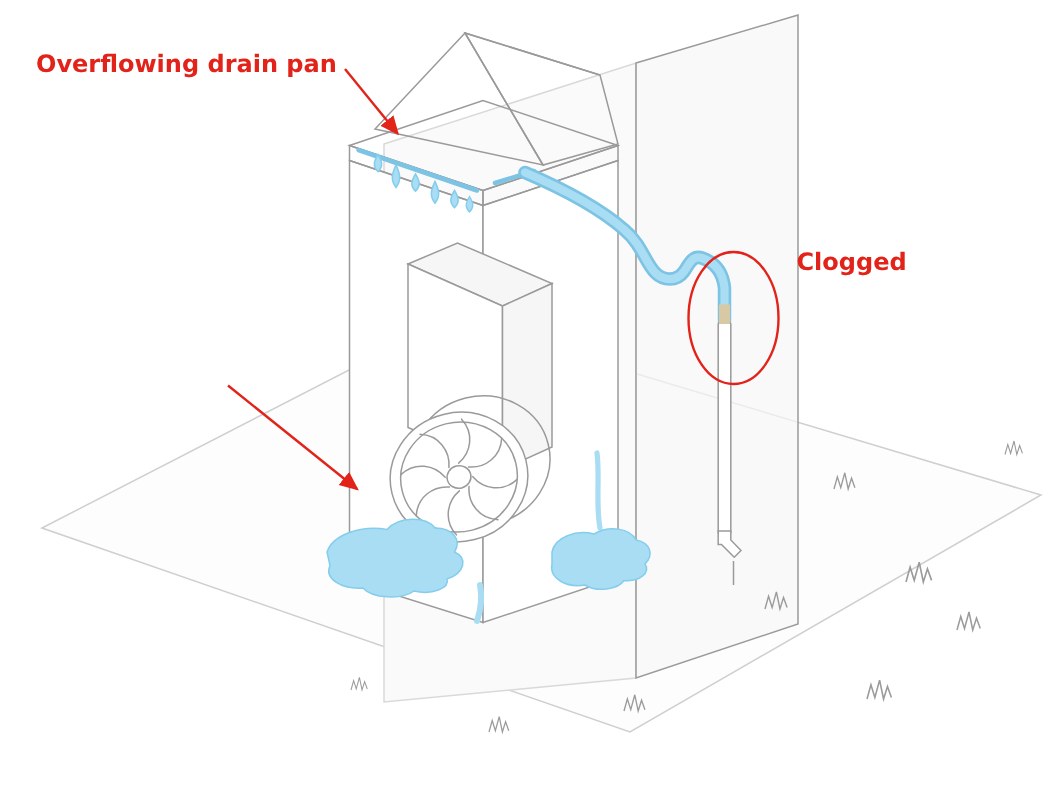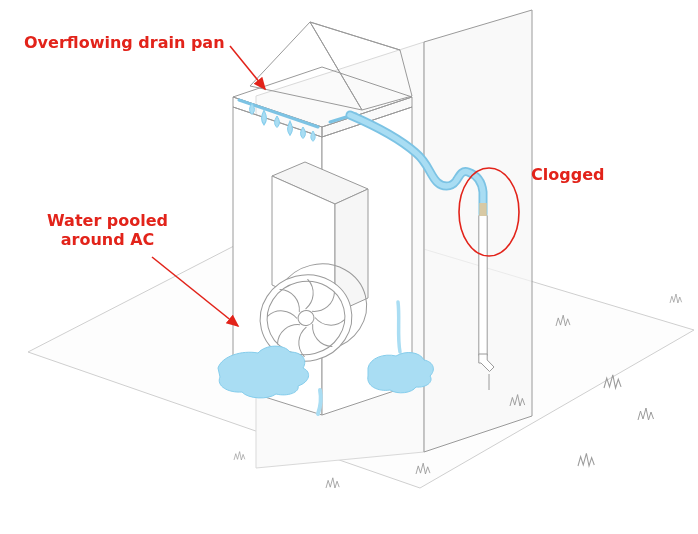--- a/index.html
+++ b/index.html
@@ -149,22 +149,18 @@
     <line class="red-line" x1="230" y1="46" x2="265" y2="89" marker-end="url(#arrow)"></line>
     <line class="red-line" x1="152" y1="257" x2="238" y2="326" marker-end="url(#arrow)"></line>
     <ellipse class="red-line" cx="489" cy="212" rx="30" ry="44"></ellipse>
   </g>
 </svg>
 
 <div class="label" style="left:24px; top:33px;">
   <div>Overflowing drain pan</div>
 </div>
 
-<div class="label" style="left:47px; top:211px;">
-  <div>Water pooled</div>
-  <div>around AC</div>
-</div>
 
 <div class="label" style="left:531px; top:128px;margin-top:37px;">
   <div>Clogged</div>
 </div>
 
 </div>
 
 </body></html>

